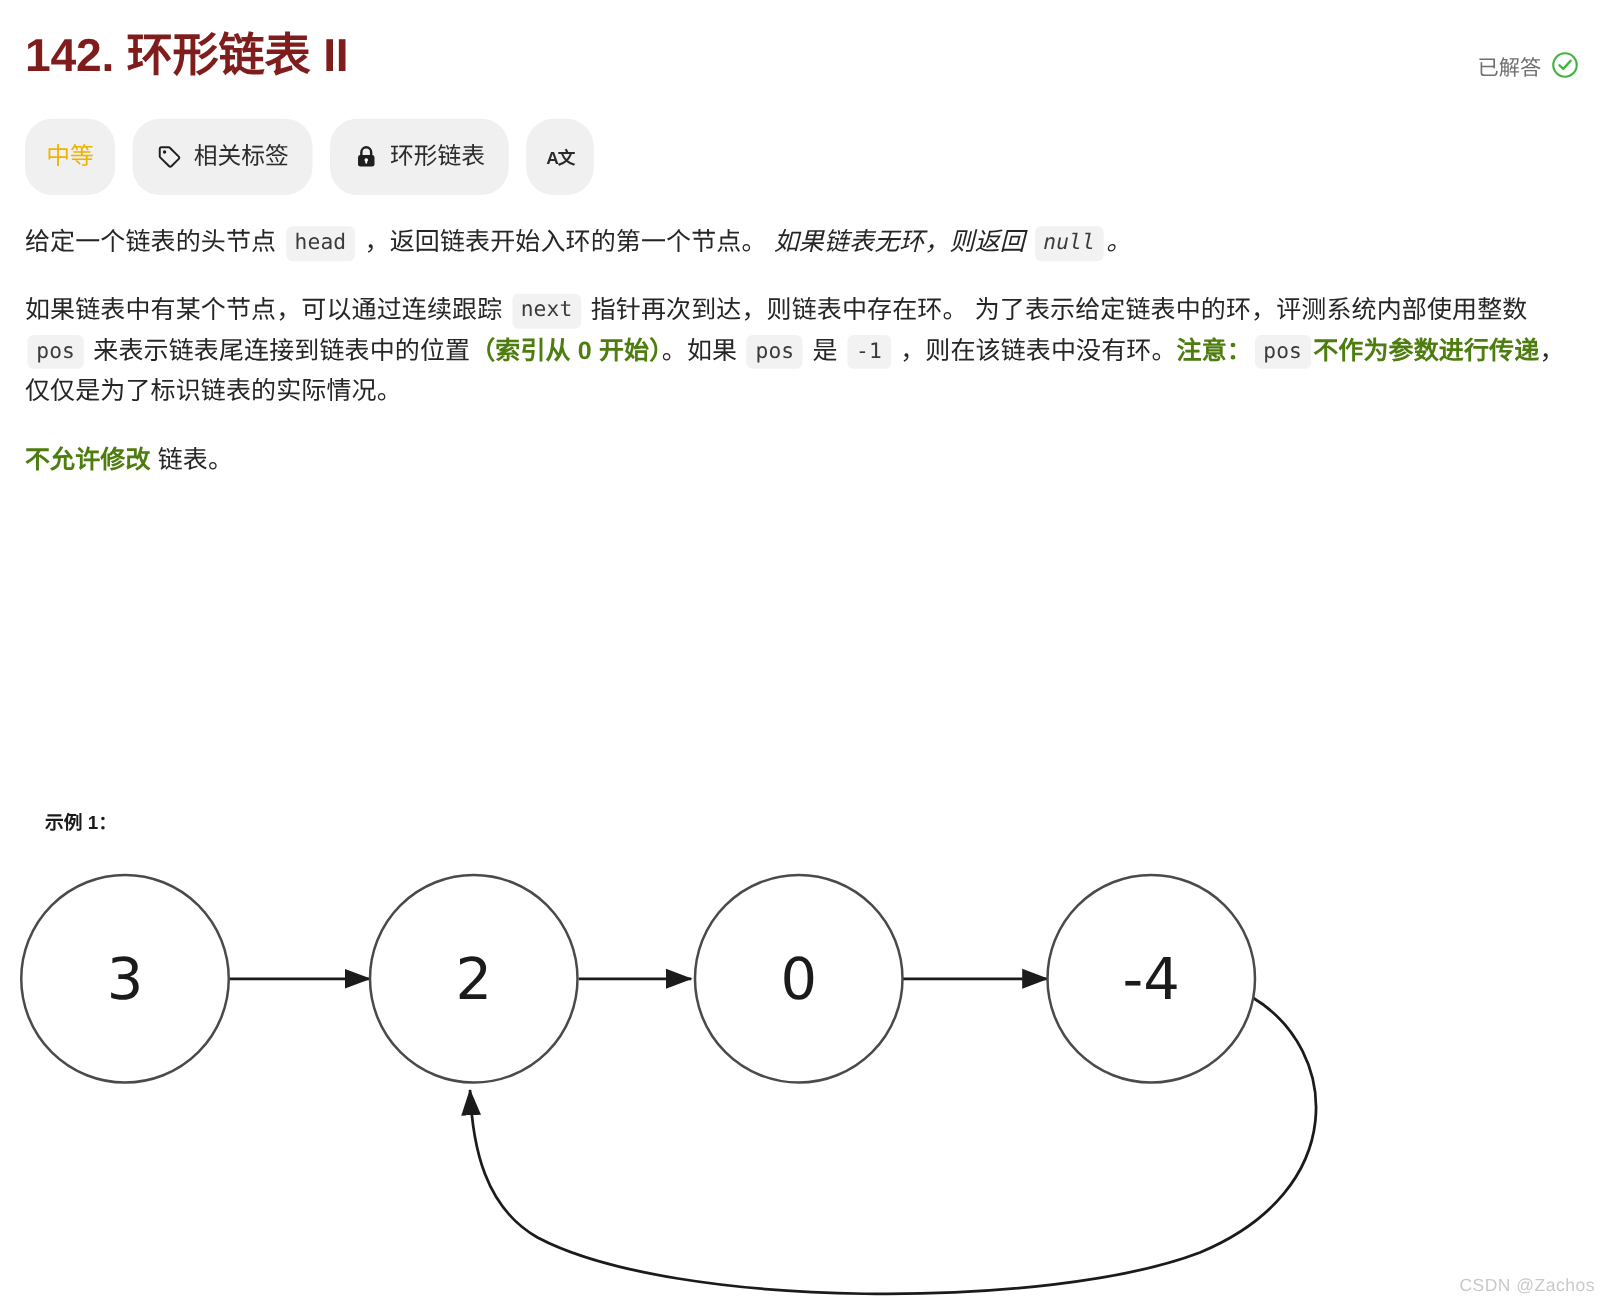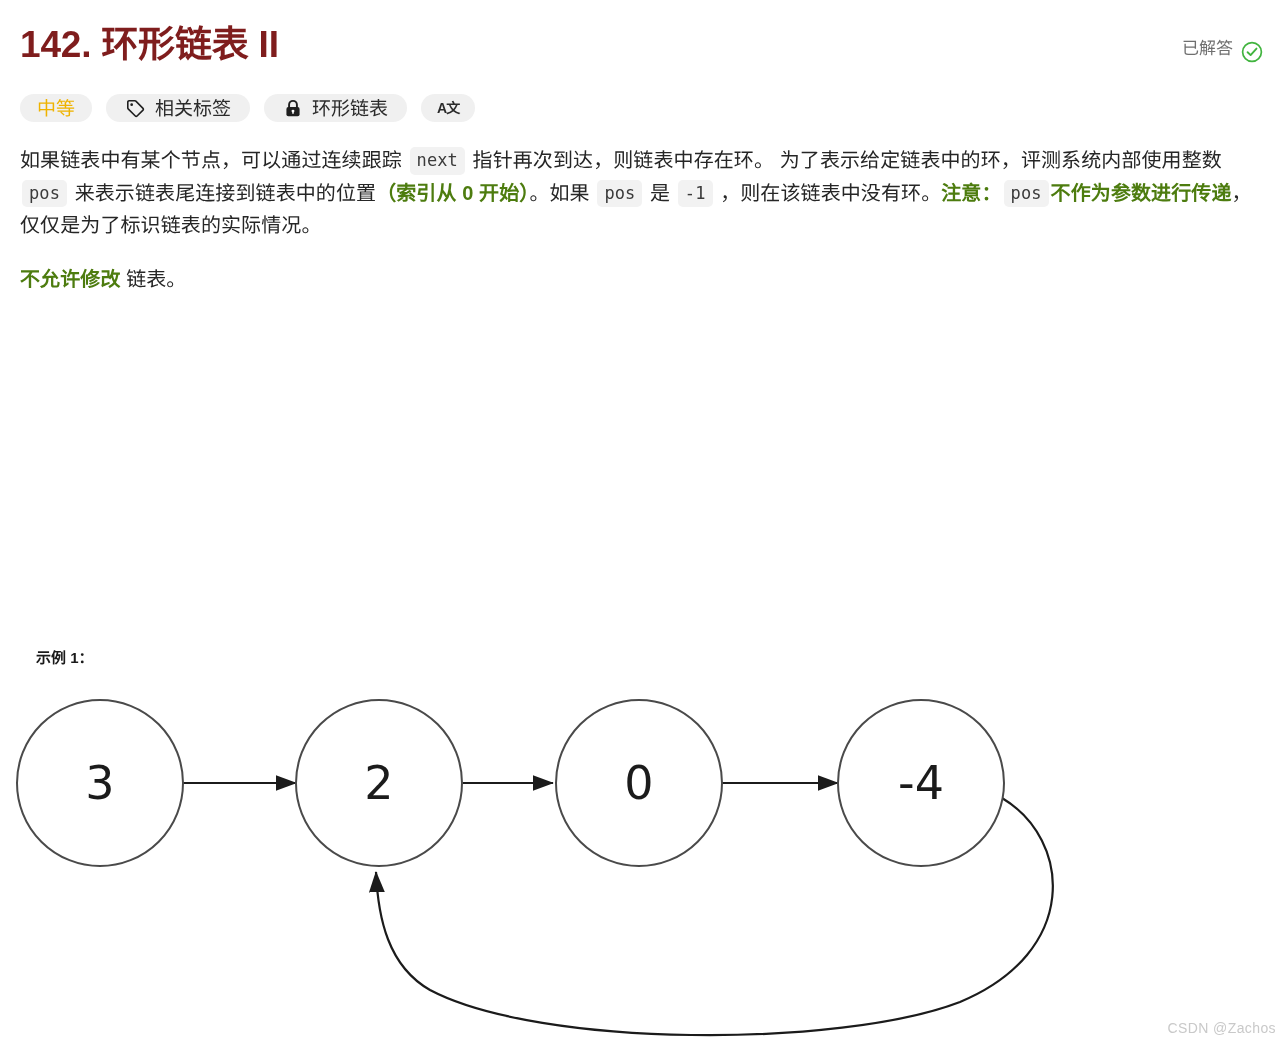--- a/index.html
+++ b/index.html
@@ -35,21 +35,21 @@
     font-size: 37px;
     font-weight: 700;
     line-height: 1.25;
     letter-spacing: -0.2px;
     color: #7f1d1d;
     margin: 0;
     padding-top: 4px;
   }
   .solved-wrap {
     display: flex;
-    align-items: flex-start;
+    align-items: center;
     gap: 7px;
     padding-top: 22px;
     padding-right: 4px;
   }
   .solved-text {
     font-size: 17px;
     color: #6f6f6f;
     line-height: 1;
   }
   .check-icon { display: block; }
@@ -58,21 +58,21 @@
   .pill-row {
     display: flex;
     align-items: center;
     gap: 14px;
     margin-top: 26px;
   }
   .pill {
     display: inline-flex;
     align-items: center;
     gap: 9px;
-    height: 28px;
+    height: 61px;
     padding: 0 19px;
     border-radius: 22px;
     background: #f0f0f0;
     font-size: 19px;
     line-height: 1;
     color: #2b2b2b;
     cursor: pointer;
     user-select: none;
     white-space: nowrap;
     justify-content: center;
@@ -202,20 +202,21 @@
       <span>环形链表</span>
     </div>
 
     <div class="pill pill-translate">
       <span>A文</span>
     </div>
   </div>
 
   <div class="content">
 
+    <p class="para"><span>给定一个链表的头节点 </span><code class="tok">head</code><span> ，返回链表开始入环的第一个节点。 </span><em class="ital">如果链表无环，则返回 </em><code class="tok ital">null</code><em class="ital">。</em></p>
 
     <p class="para"><span>如果链表中有某个节点，可以通过连续跟踪 </span><code class="tok">next</code><span> 指针再次到达，则链表中存在环。 为了表示给定链表中的环，评测系统内部使用整数 </span><code class="tok">pos</code><span> 来表示链表尾连接到链表中的位置</span><strong class="b">（索引从 0 开始）</strong><span>。如果 </span><code class="tok">pos</code><span> 是 </span><code class="tok">-1</code><span> ，则在该链表中没有环。</span><strong class="b">注意：</strong><code class="tok">pos</code><strong class="b">不作为参数进行传递</strong><span>，仅仅是为了标识链表的实际情况。</span></p>
 
     <p class="para"><strong class="b">不允许修改</strong><span> 链表。</span></p>
   </div>
 
   <div class="example-title">示例 1：</div>
 
   <div class="diagram">
     <svg width="1140" height="356" viewBox="0 0 1140 356" fill="none">

